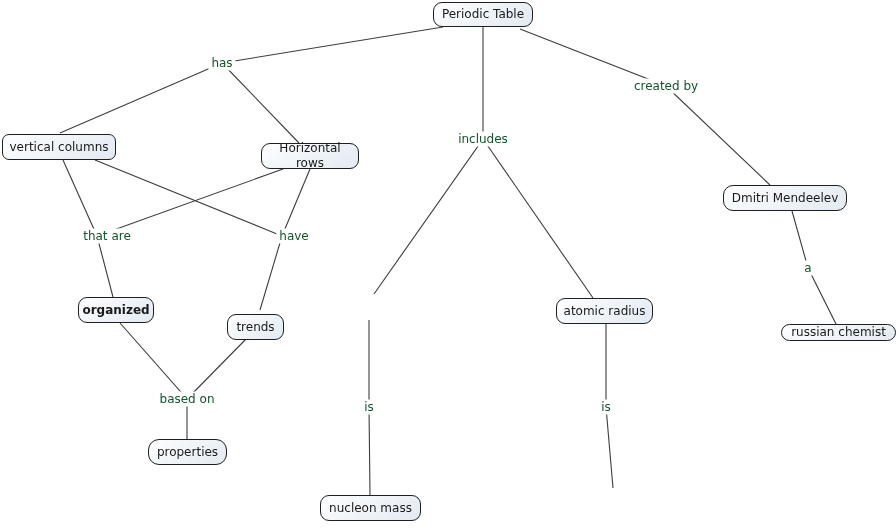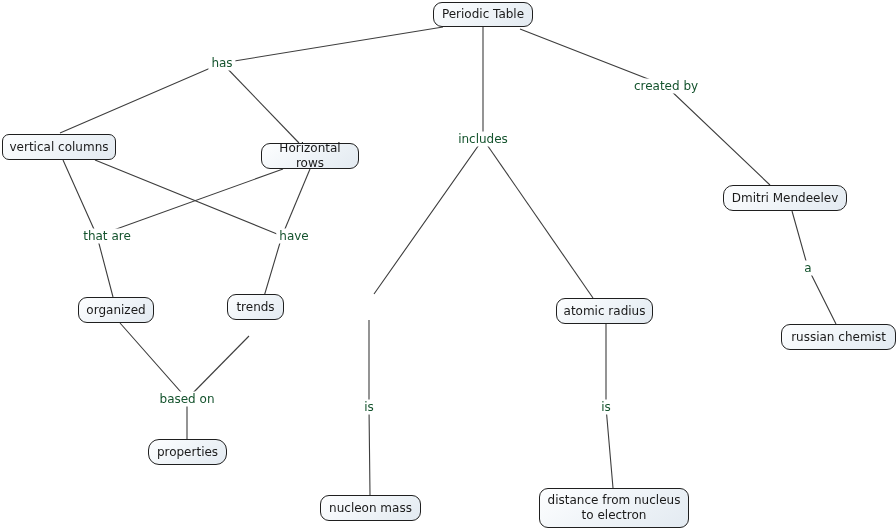--- a/index.html
+++ b/index.html
@@ -96,34 +96,33 @@
   </svg>
 
   <div class="node" style="left:433px; top:2px;  width:100px; height:25px;">Periodic Table</div>
 
   <div class="node" style="left:2px;   top:134px; width:114px; height:26px;border-radius:7px;">vertical columns</div>
 
   <div class="node" style="left:261px; top:143px; width:98px; height:26px;">Horizontal rows</div>
 
   <div class="node" style="left:723px; top:185px; width:124px; height:26px;border-radius:10px;">Dmitri Mendeelev</div>
 
-  <div class="node" style="left:78px;  top:297px; width:76px;  height:26px;">organized</div>
+  <div class="node" style="left:78px;  top:297px; width:76px;  height:26px;font-weight:bold;">organized</div>
 
-  <div class="node" style="left:227px; top:294px; width:57px;  height:26px;">trends</div>
+  <div class="node" style="left:227px; top:314px; width:57px;  height:26px;">trends</div>
 
 
   <div class="node" style="left:556px; top:298px; width:97px;  height:26px;">atomic radius</div>
 
-  <div class="node" style="left:781px; top:324px; width:115px; height:26px;">russian chemist</div>
+  <div class="node" style="left:781px; top:324px; width:115px; height:17px;">russian chemist</div>
 
   <div class="node" style="left:148px; top:439px; width:79px;  height:26px;border-radius:11px;">properties</div>
 
   <div class="node" style="left:320px; top:495px; width:101px; height:26px;">nucleon mass</div>
 
-  <div class="node" style="left:539px; top:488px; width:150px; height:40px;">distance from nucleus to electron</div>
 
   <div class="link-label" style="left:222px; top:63px;">has</div>
 
   <div class="link-label" style="left:666px; top:86px;">created by</div>
 
   <div class="link-label" style="left:483px; top:139px;">includes</div>
 
   <div class="link-label" style="left:97px;  top:236px;margin-left:10px;">that are</div>
 
   <div class="link-label" style="left:278px; top:236px;margin-left:16px;">have</div>

